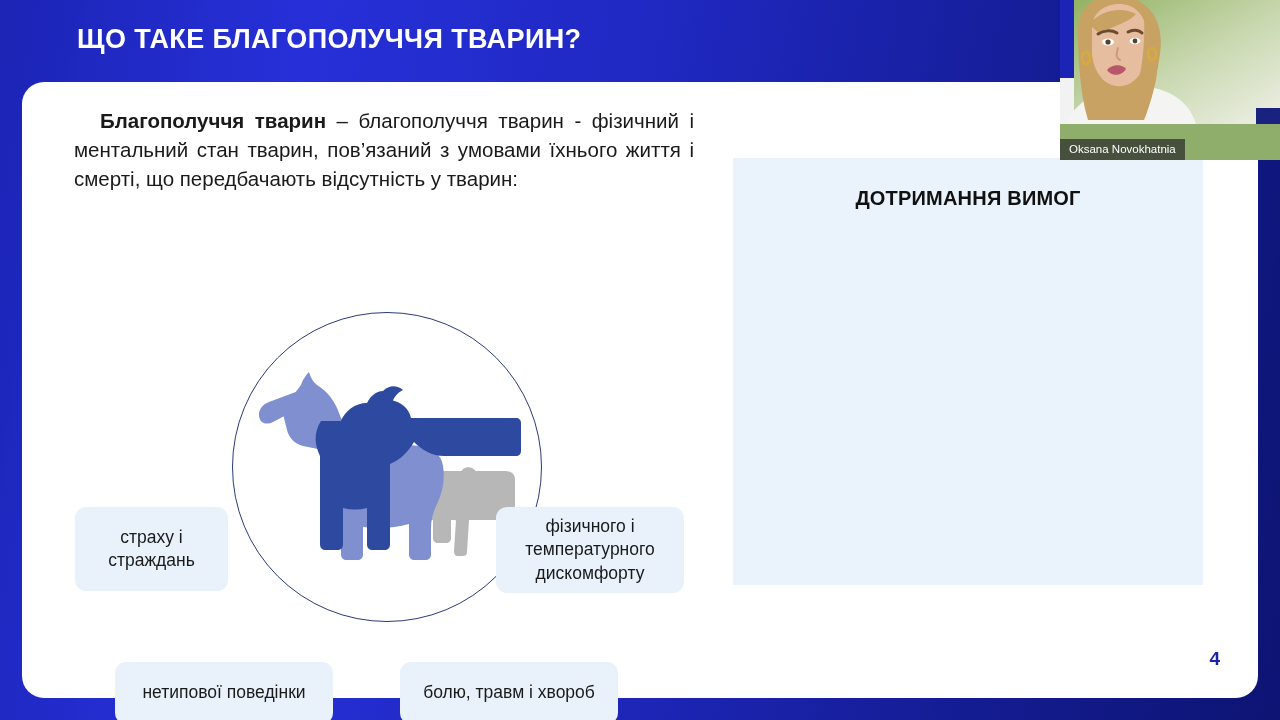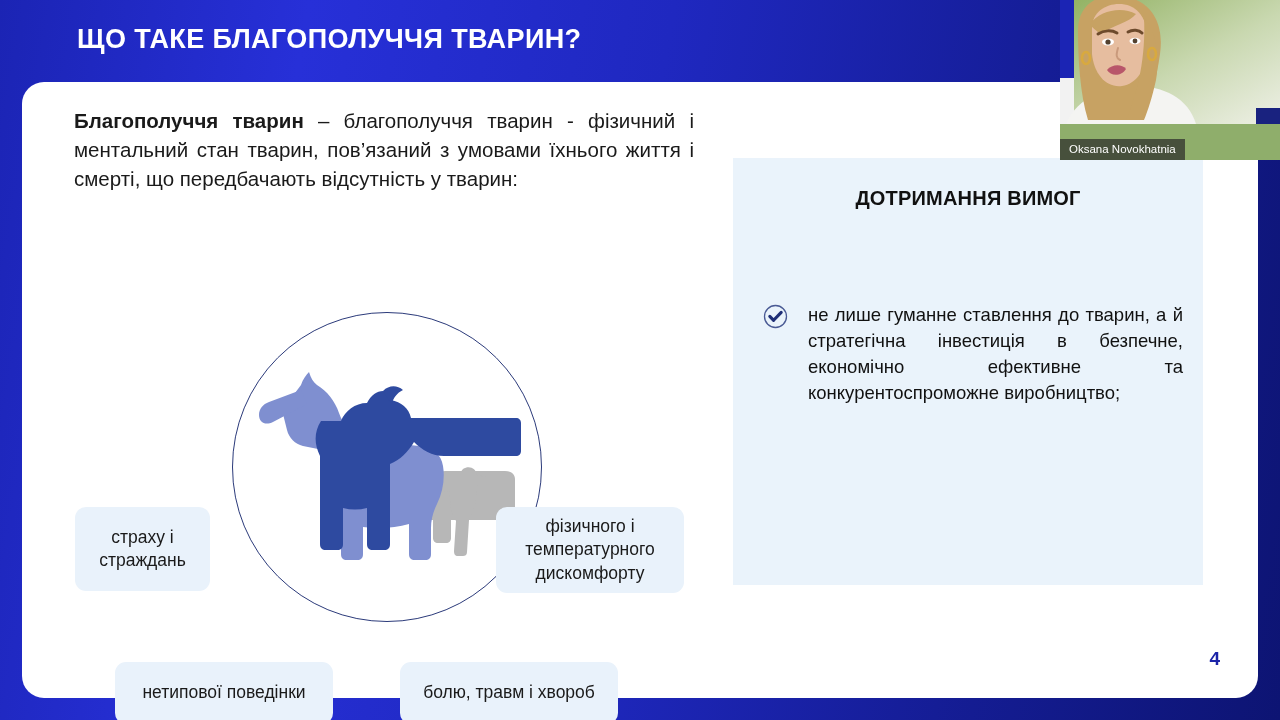--- a/index.html
+++ b/index.html
@@ -26,21 +26,21 @@
   .card{
     position:absolute;left:22px;top:82px;width:1236px;height:616px;
     background:#ffffff;border-radius:22px;
   }
   
   .intro{
     position:absolute;left:52px;top:24px;width:620px;
     font-size:20.5px;line-height:1.42;color:#1a1a1a;
     text-align:justify;text-justify:inter-word;
   }
-  .intro b{font-weight:bold;}
+  .intro b{font-weight:bold;margin-left:26px;}
   
   .diagram{
     position:absolute;left:30px;top:180px;width:640px;height:420px;
   }
   .ring{
     position:absolute;left:180px;top:50px;width:310px;height:310px;
     border:1.6px solid #2b3a7a;border-radius:50%;
     box-sizing:border-box;
   }
   .animals{
@@ -49,21 +49,21 @@
   .animals svg{display:block;width:100%;height:100%;}
   .chip{
     position:absolute;
     background:#e9f2fb;border-radius:11px;
     font-size:17.5px;line-height:1.32;color:#1a1a1a;
     text-align:center;
     display:flex;align-items:center;justify-content:center;
     padding:8px 14px;box-sizing:border-box;
   }
   .chip-top   {left:195px; top:104px; width:208px;height:62px;}
-  .chip-left  {left:23px;  top:245px; width:135px;height:84px;}
+  .chip-left  {left:23px;  top:245px; width:153px;height:84px;}
   .chip-right {left:444px; top:245px; width:188px;height:86px;}
   .chip-bl    {left:63px;  top:400px; width:218px;height:62px;}
   .chip-br    {left:348px; top:400px; width:218px;height:62px;}
   
   .panel{
     position:absolute;left:711px;top:76px;width:470px;height:427px;
     background:#eaf3fb;
   }
   .panel-title{
     position:absolute;left:0;top:26px;width:470px;
@@ -149,29 +149,20 @@
       <div class="chip chip-bl">нетипової поведінки</div>
       <div class="chip chip-br">болю, травм і хвороб</div>
     </div>
 
     <div class="panel">
       <div class="panel-title">
         <div>ДОТРИМАННЯ ВИМОГ</div>
       </div>
 
       <div class="bullets">
-        <div class="bullet">
-          <span class="check">
-            <svg width="25" height="25" viewBox="0 0 25 25" xmlns="http://www.w3.org/2000/svg" aria-hidden="true">
-              <circle cx="12.5" cy="12.5" r="11" fill="none" stroke="#4a5a94" stroke-width="1.3"></circle>
-              <path d="M6.8 12.4 L10.6 16.3 L18.2 8.4" fill="none" stroke="#1f2f77" stroke-width="3.1" stroke-linecap="round" stroke-linejoin="round"></path>
-            </svg>
-          </span>
-          <span>не лише гуманне ставлення до тварин, а й стратегічна інвестиція в безпечне, економічно ефективне та конкурентоспроможне виробництво;</span>
-        </div>
       </div>
     </div>
 
     <div class="page-num">4</div>
   </div>
 
   <div class="video">
     <svg width="220" height="124" viewBox="0 0 220 124" xmlns="http://www.w3.org/2000/svg" aria-hidden="true">
       <defs>
         <linearGradient id="bgv" x1="0" y1="0" x2="1" y2="1">

